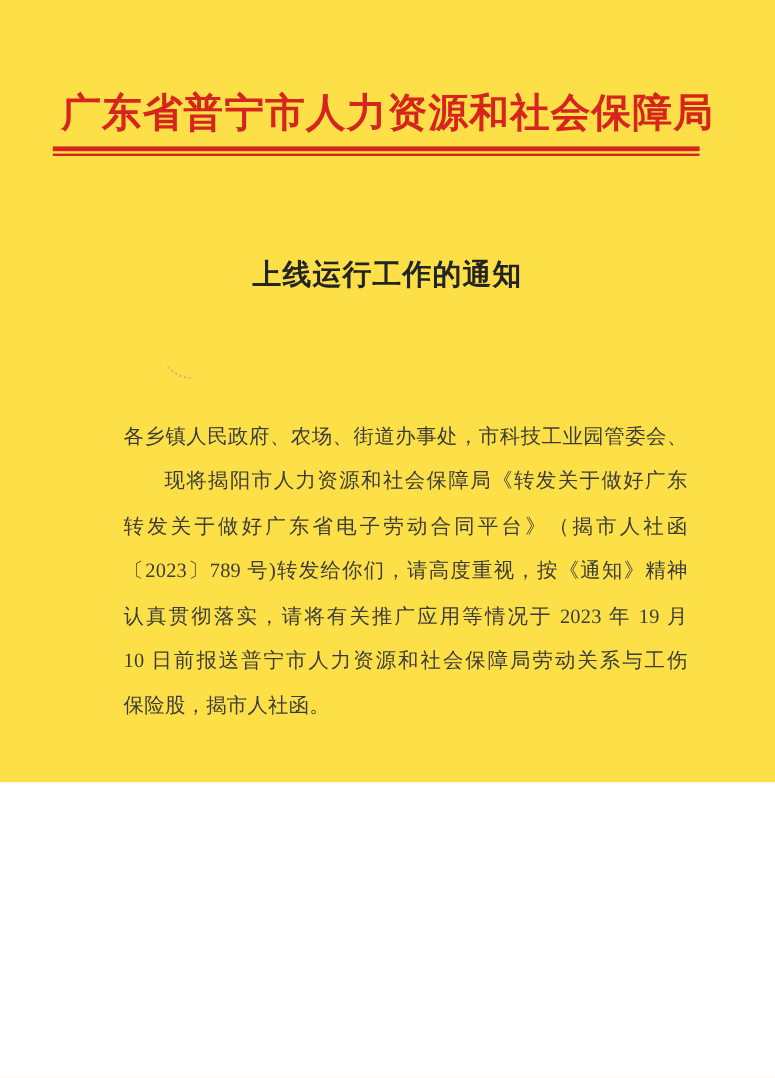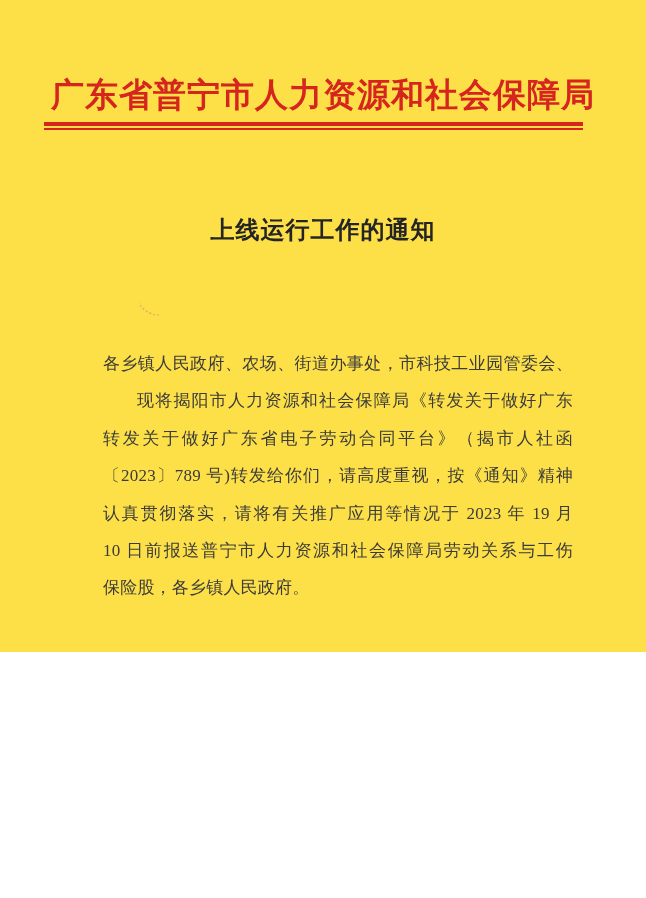--- a/index.html
+++ b/index.html
@@ -142,21 +142,21 @@
 
   <div class="scan-artifact"></div>
 
   <div class="body-text">
     <div class="line fill">各乡镇人民政府、农场、街道办事处，市科技工业园管委会、</div>
     <div class="line fill indent">现将揭阳市人力资源和社会保障局《转发关于做好广东</div>
     <div class="line fill">转发关于做好广东省电子劳动合同平台》（揭市人社函</div>
     <div class="line fill">〔2023〕789 号)转发给你们，请高度重视，按《通知》精神</div>
     <div class="line fill">认真贯彻落实，请将有关推广应用等情况于 2023 年 19 月</div>
     <div class="line fill">10 日前报送普宁市人力资源和社会保障局劳动关系与工伤</div>
-    <div class="line">保险股，各乡镇人民政府。</div>
+    <div class="line">保险股，揭市人社函。</div>
   </div>
 
   <div class="sig-name">普宁市人力资源和社会保障局</div>
 
   <div class="sig-date">2023 年 9 月 20 日</div>
 
   <svg class="stamp" viewBox="0 0 200 200" xmlns="http://www.w3.org/2000/svg" aria-hidden="true">
     <circle cx="100" cy="100" r="90" fill="none" stroke="rgba(206, 47, 33, 0.85)" stroke-width="6"></circle>
     <path id="sealArc" d="M 43.3 147.6 A 74 74 0 1 1 156.7 147.6" fill="none"></path>
     <text class="seal-text">

